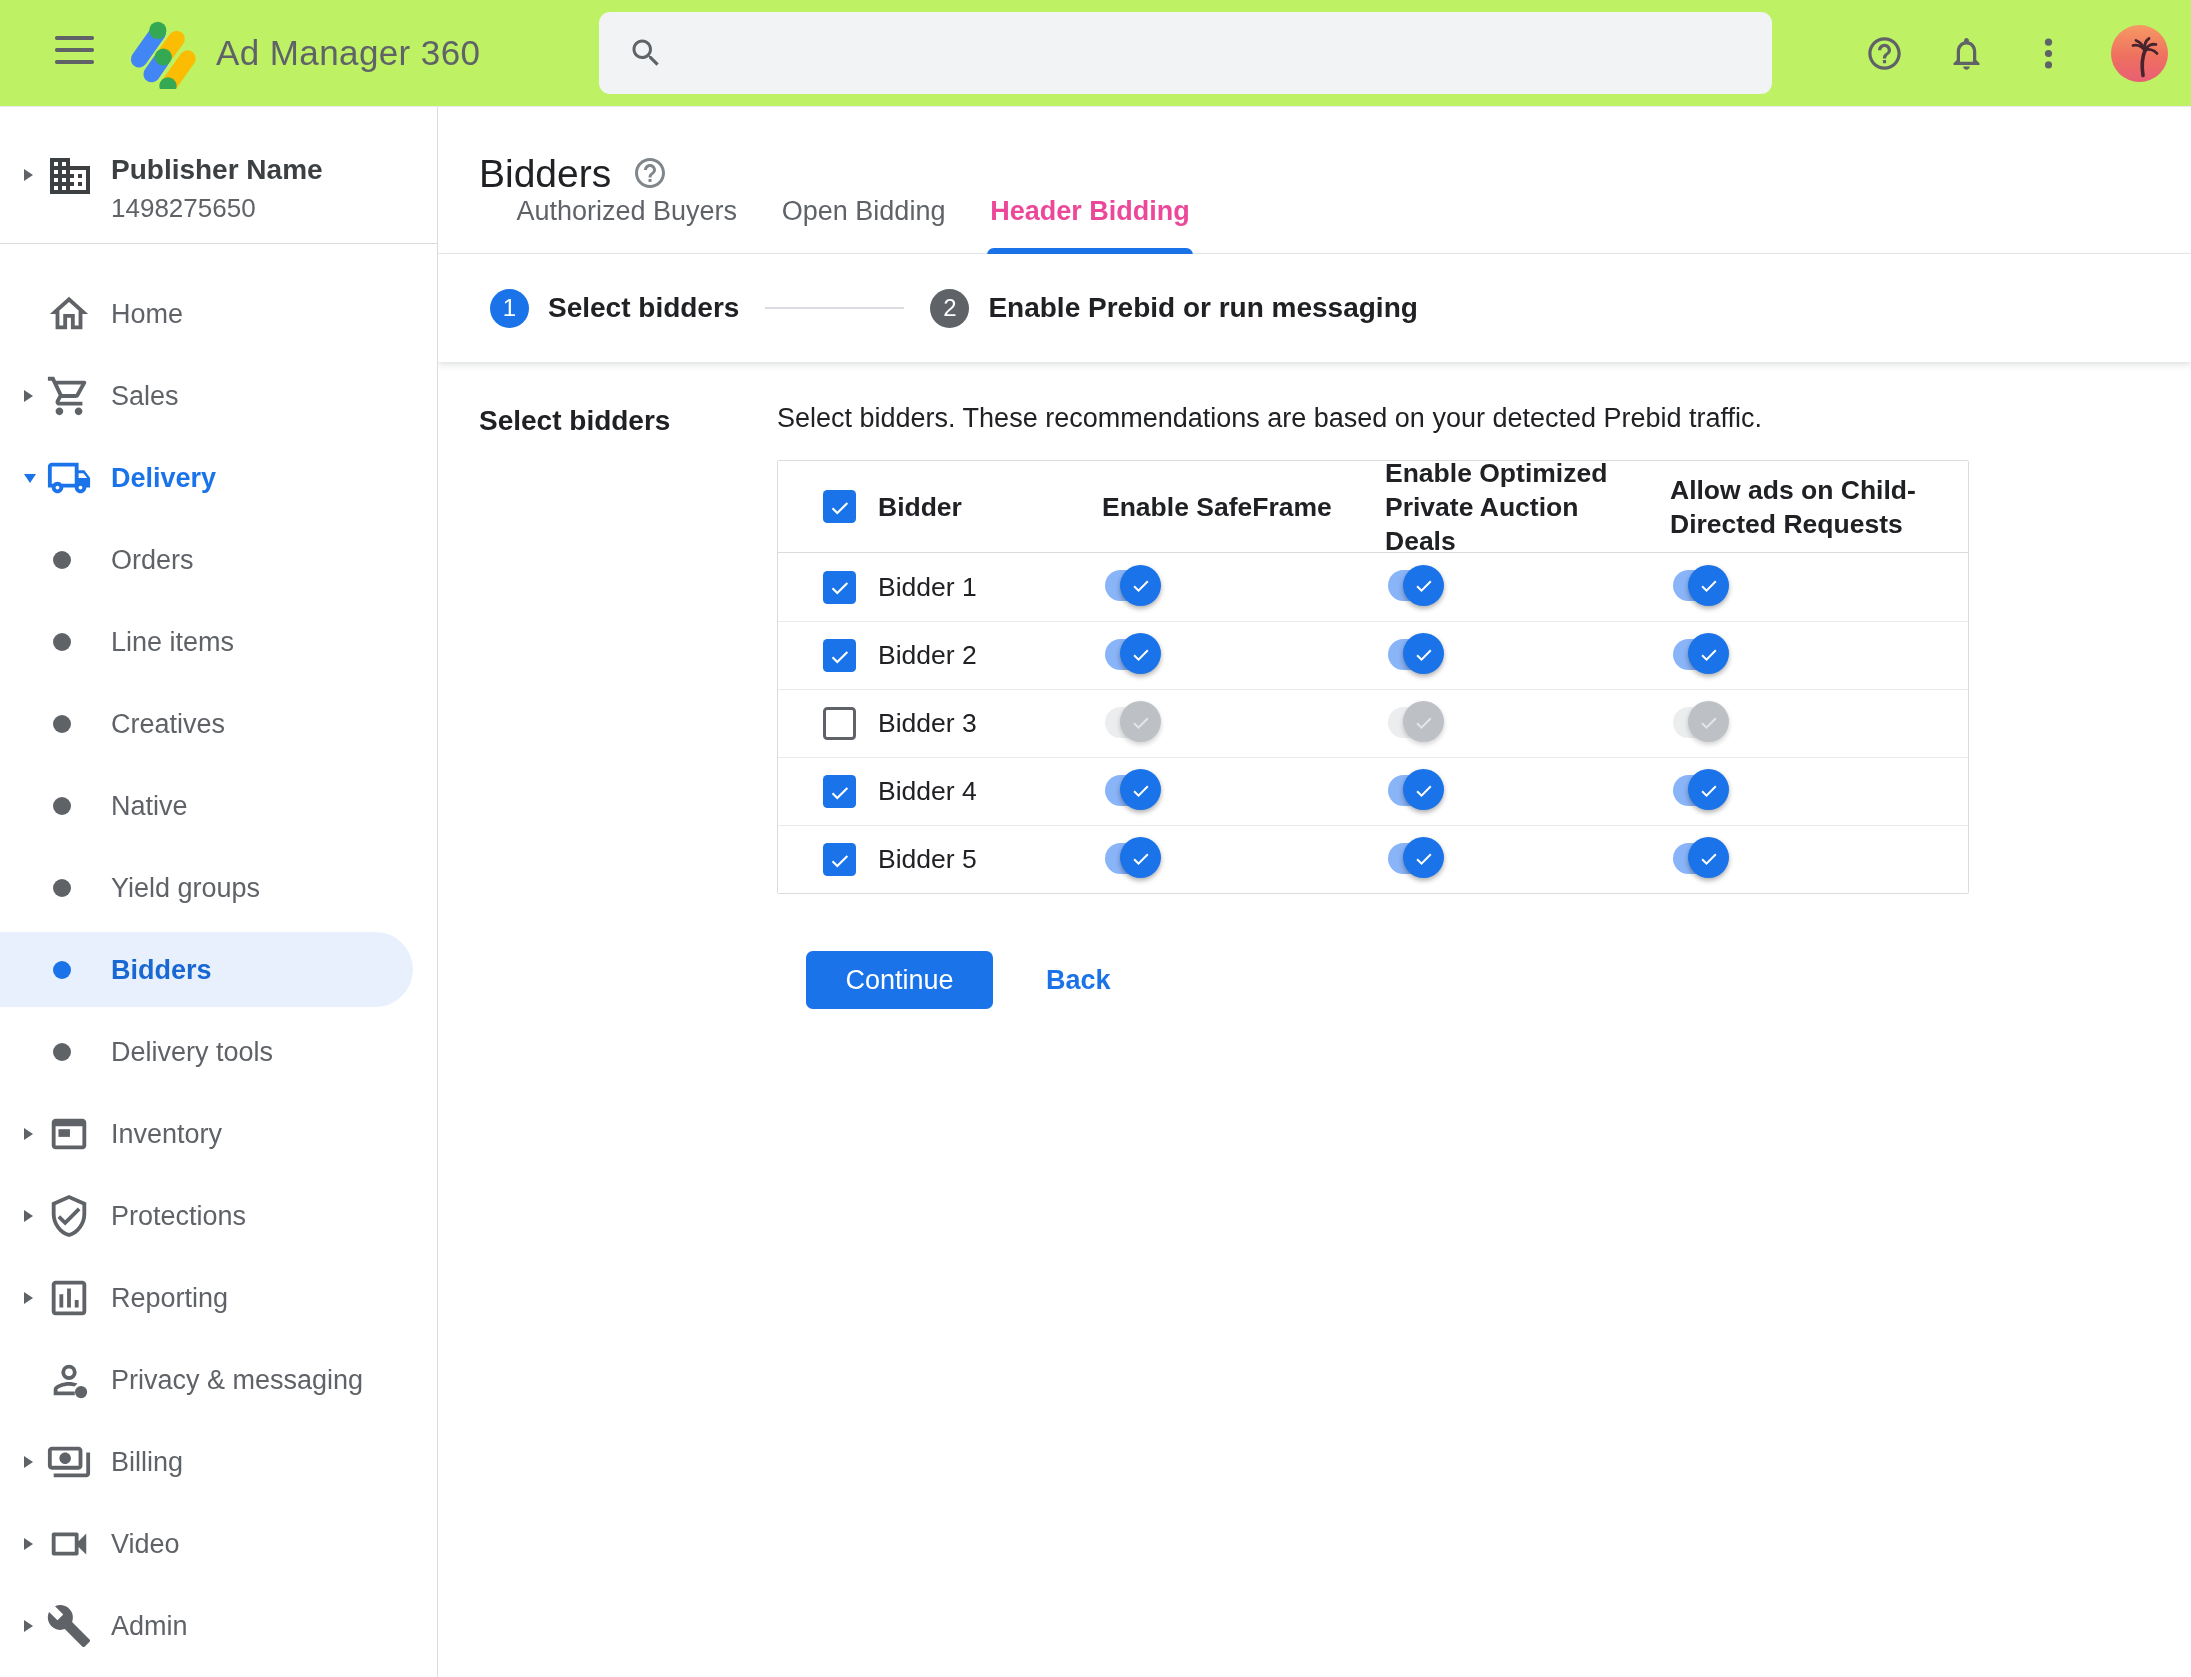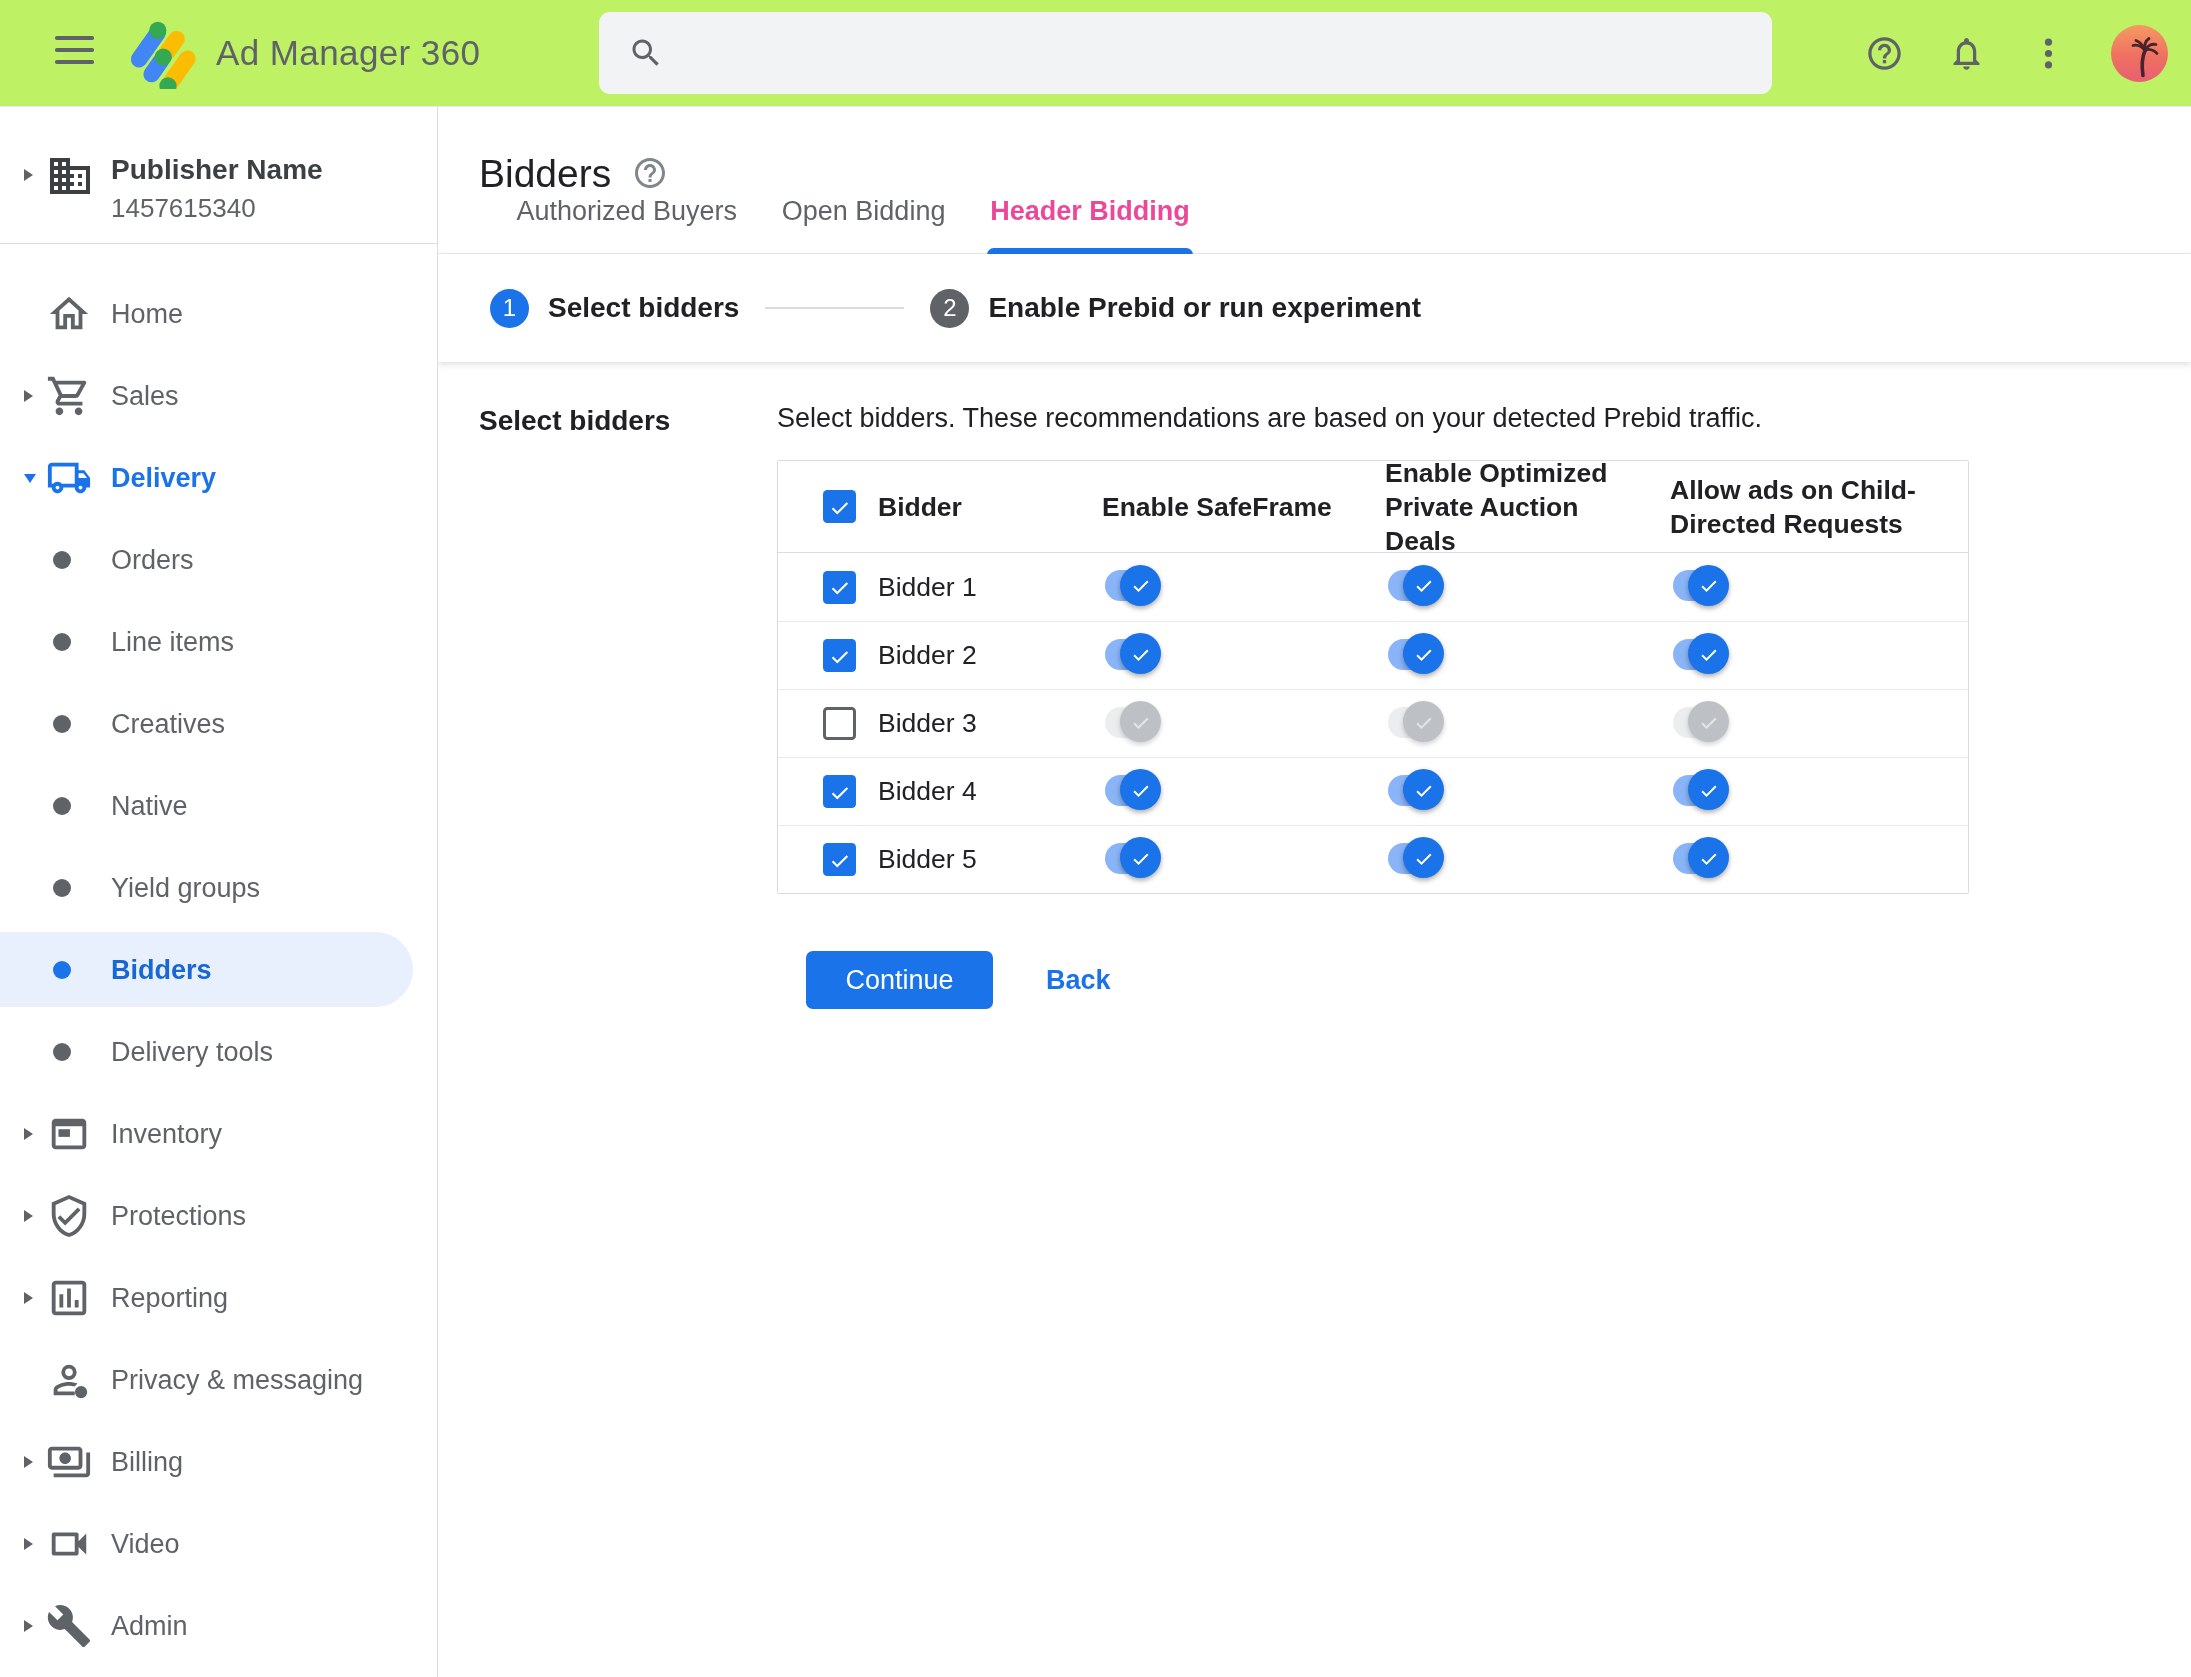--- a/index.html
+++ b/index.html
@@ -173,21 +173,21 @@
 <div class="sidebar">
   <div class="publisher">
     <span class="pub-arrow"></span>
     <span class="pub-icon">
       <svg viewBox="0 0 24 24">
           <path d="M12 7V3H2v18h20V7H12zM6 19H4v-2h2v2zm0-4H4v-2h2v2zm0-4H4V9h2v2zm0-4H4V5h2v2zm4 12H8v-2h2v2zm0-4H8v-2h2v2zm0-4H8V9h2v2zm0-4H8V5h2v2zm10 12h-8v-2h2v-2h-2v-2h2v-2h-2V9h8v10zm-2-8h-2v2h2v-2zm0 4h-2v2h2v-2z"></path>
         </svg>
     </span>
     <span class="pub-text">
       <div class="pub-name">Publisher Name</div>
-      <div class="pub-id">1457615340</div>
+      <div class="pub-id">1498275650</div>
     </span>
   </div>
 
   <div class="nav">
     <div class="nav-item">
       <span class="icon">
           <svg viewBox="0 0 24 24">
             <path d="M12 5.69l5 4.5V18h-2v-6H9v6H7v-7.81l5-4.5M12 3L2 12h3v8h6v-6h2v6h6v-8h3L12 3z"></path>
           </svg>
         </span>
@@ -323,21 +323,21 @@
   </div>
 
   <div class="stepper-row">
     <div class="step active">
       <span class="step-circle">1</span>
       <span class="step-label">Select bidders</span>
     </div>
     <div class="step-connector"></div>
     <div class="step">
       <span class="step-circle">2</span>
-      <span class="step-label">Enable Prebid or run experiment</span>
+      <span class="step-label">Enable Prebid or run messaging</span>
     </div>
   </div>
 
   <div class="content">
     <div class="section-label">Select bidders</div>
     <div class="content-right">
       <div class="description">Select bidders. These recommendations are based on your detected Prebid traffic.</div>
 
       <div class="bid-table">
         <div class="thead">

